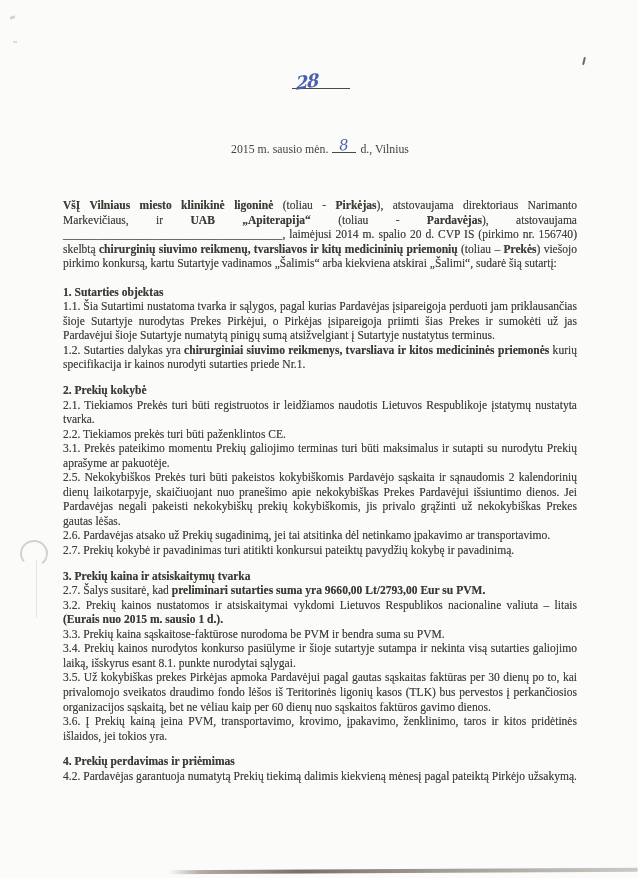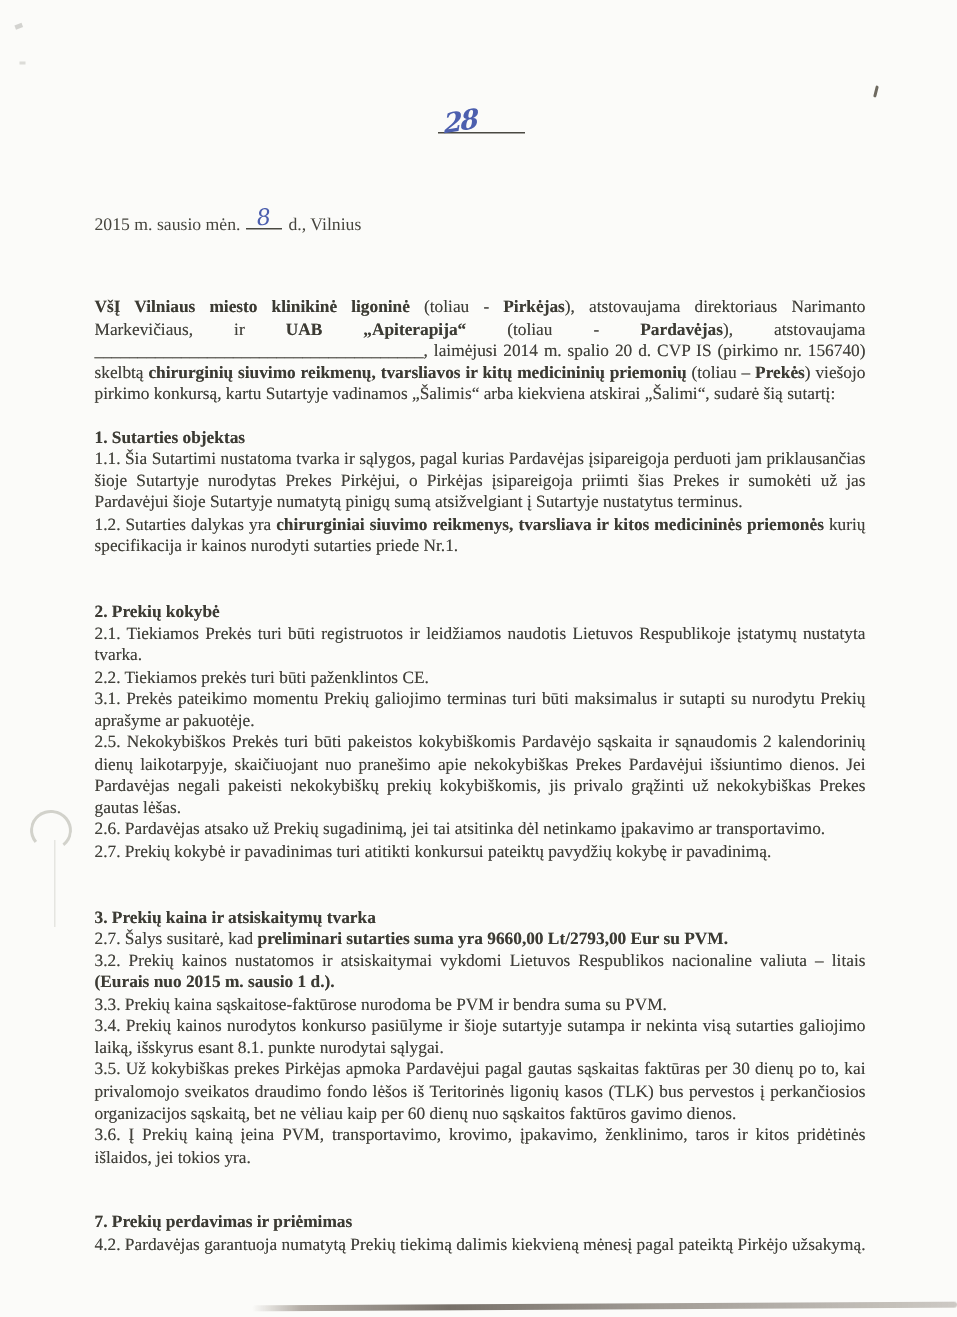--- a/index.html
+++ b/index.html
@@ -17,21 +17,21 @@
   }
   .title-row{
     text-align:center;
     font-weight:bold;
     font-size:12.6px;
     letter-spacing:.25px;
     color:#3c3b34;
     white-space:nowrap;
   }
   .dateline{
-    text-align:left;
+    text-align:center;
     font-size:11.8px;
     margin-top:47px;
     color:#45443d;
   }
   .uline{
     display:inline-block;
     border-bottom:1.2px solid #4a4942;
     position:relative;
     vertical-align:baseline;
     height:12px;
@@ -57,21 +57,21 @@
   }
   .body-text{
     margin-top:41px;
     font-size:11.55px;
     line-height:14.55px;
     text-align:justify;
     text-shadow:0 0 .4px rgba(62,60,52,.55);
   }
   .para{margin:0;}
   .heading{margin:0;font-weight:bold;color:#3c3b34;}
-  .section{margin-top:29px;}
+  .section{margin-top:11px;}
   .section-first{margin-top:14px;}
   .b{font-weight:bold;color:#3c3b34;}
   
   .bottom-shadow{
     position:absolute;left:168px;top:869px;width:470px;height:4px;
     background:linear-gradient(to right,
       rgba(130,115,100,0) 0%,
       rgba(105,92,80,.5) 7%,
       rgba(75,66,58,.75) 28%,
       rgba(88,78,68,.55) 58%,
@@ -150,19 +150,19 @@
         <p class="heading">3. Prekių kaina ir atsiskaitymų tvarka</p>
         <p class="para"><span>2.7. Šalys susitarė, kad </span><span class="b">preliminari sutarties suma yra 9660,00 Lt/2793,00 Eur su PVM.</span></p>
         <p class="para"><span>3.2. Prekių kainos nustatomos ir atsiskaitymai vykdomi Lietuvos Respublikos nacionaline valiuta – litais </span><span class="b">(Eurais nuo 2015 m. sausio 1 d.).</span></p>
         <p class="para"><span>3.3. Prekių kaina sąskaitose-faktūrose nurodoma be PVM ir bendra suma su PVM.</span></p>
         <p class="para"><span>3.4. Prekių kainos nurodytos konkurso pasiūlyme ir šioje sutartyje sutampa ir nekinta visą sutarties galiojimo laiką, išskyrus esant 8.1. punkte nurodytai sąlygai.</span></p>
         <p class="para"><span>3.5. Už kokybiškas prekes Pirkėjas apmoka Pardavėjui pagal gautas sąskaitas faktūras per 30 dienų po to, kai privalomojo sveikatos draudimo fondo lėšos iš Teritorinės ligonių kasos (TLK) bus pervestos į perkančiosios organizacijos sąskaitą, bet ne vėliau kaip per 60 dienų nuo sąskaitos faktūros gavimo dienos.</span></p>
         <p class="para"><span>3.6. Į Prekių kainą įeina PVM, transportavimo, krovimo, įpakavimo, ženklinimo, taros ir kitos pridėtinės išlaidos, jei tokios yra.</span></p>
       </div>
 
       <div class="section">
-        <p class="heading">7. Prekių perdavimas ir priėmimas</p>
+        <p class="heading">4. Prekių perdavimas ir priėmimas</p>
         <p class="para"><span>4.2. Pardavėjas garantuoja numatytą Prekių tiekimą dalimis kiekvieną mėnesį pagal pateiktą Pirkėjo užsakymą.</span></p>
       </div>
 
     </div>
   </div>
 </div>
 
 </body></html>

